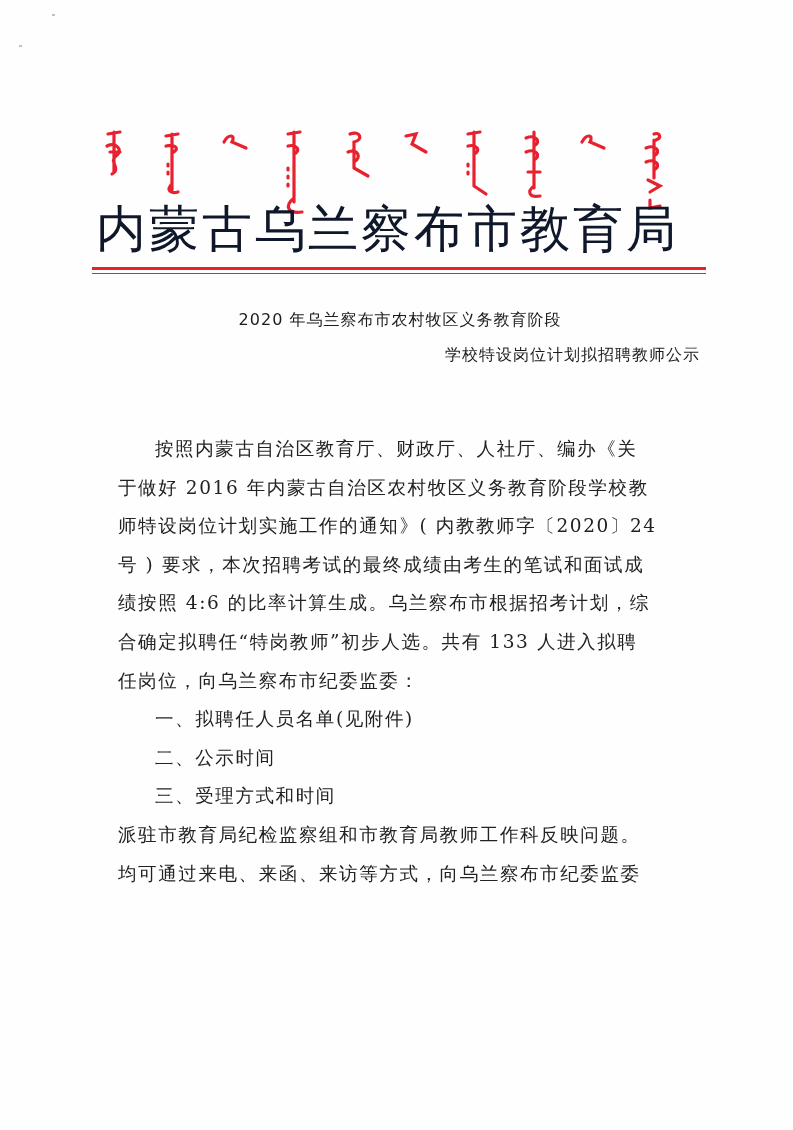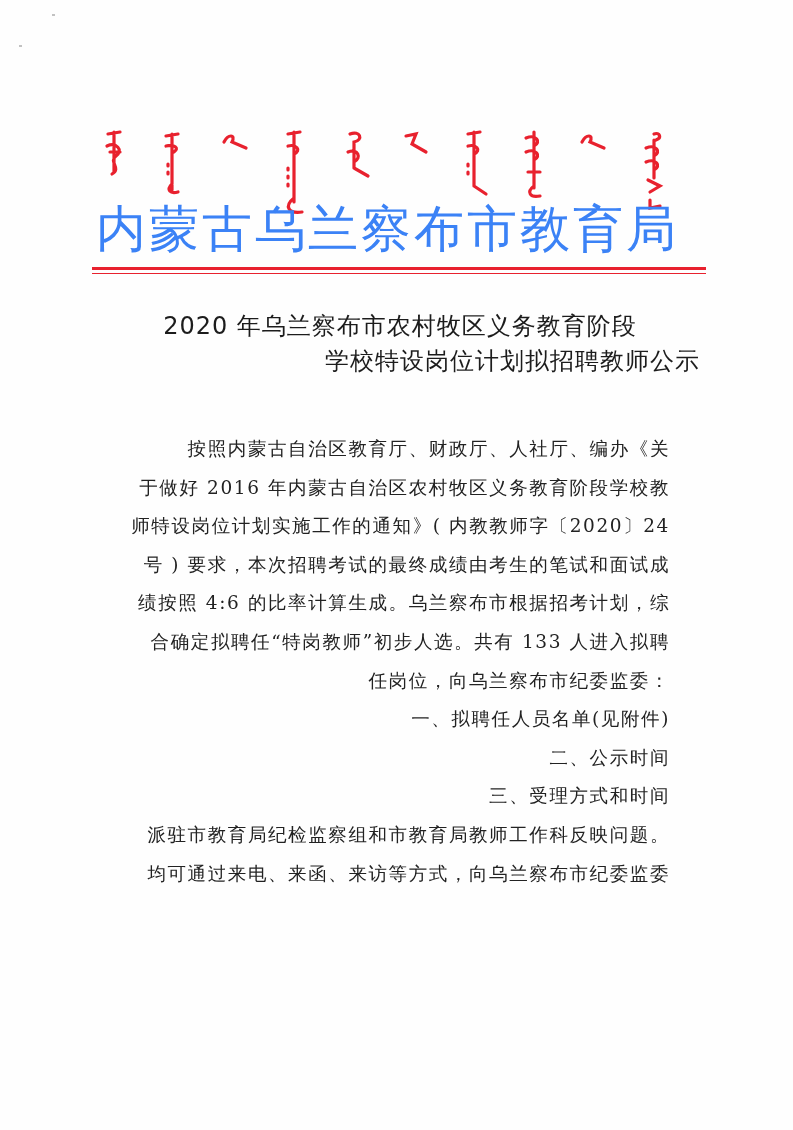--- a/index.html
+++ b/index.html
@@ -8,32 +8,32 @@
   .page { position: absolute; left: 0; top: 0; width: 793px; height: 1130px; background: #fefefe; }
 
   .scan-speck { position: absolute; width: 3px; height: 2px; background: #9a9a9a; opacity: .6; }
 
   .mongol-row { position: absolute; left: 100px; top: 128px; width: 600px; height: 95px; }
   .mongol-word { position: absolute; top: 0; }
   .mongol-word svg { display: block; }
 
   .masthead { position: absolute; left: 96px; top: 196px; width: 620px; height: 66px;
               font-family: "DejaVu Serif", "Liberation Serif", serif; font-size: 50px; line-height: 66px;
-              color: #3b82f6; letter-spacing: 3px; white-space: nowrap; }
+              color: #0f172a; letter-spacing: 3px; white-space: nowrap; }
   .rule-thick { position: absolute; left: 92px; top: 267px; width: 614px; height: 3px; background: #e8212e; }
   .rule-thin  { position: absolute; left: 92px; top: 273px; width: 614px; height: 1px; background: #e8212e; }
 
   .doc-title { position: absolute; left: 100px; width: 600px; text-align: center;
-               font-family: "DejaVu Sans", "Liberation Sans", sans-serif; font-size: 24px; color: #1c1c1c; letter-spacing: 1px; }
+               font-family: "DejaVu Sans", "Liberation Sans", sans-serif; font-size: 16px; color: #1c1c1c; letter-spacing: 1px; }
   .doc-title.l1 { top: 310px; }
   .doc-title.l2 { top: 345px; text-align: right; }
 
   .body-text { position: absolute; left: 118px; width: 552px; top: 430px;
                font-family: "DejaVu Serif", "Liberation Serif", serif; font-size: 18.5px; line-height: 38.6px;
-               color: #222; letter-spacing: 1.6px; text-align: right; }
+               color: #222; letter-spacing: 1.6px; }
   .body-text p { margin: 0; white-space: nowrap; }
   .indent { padding-left: 37px; }
 </style>
 </head>
 <body>
 
 <div class="page">
 
   <div class="scan-speck" style="left:52px; top:14px;"></div>
   <div class="scan-speck" style="left:19px; top:45px;"></div>

